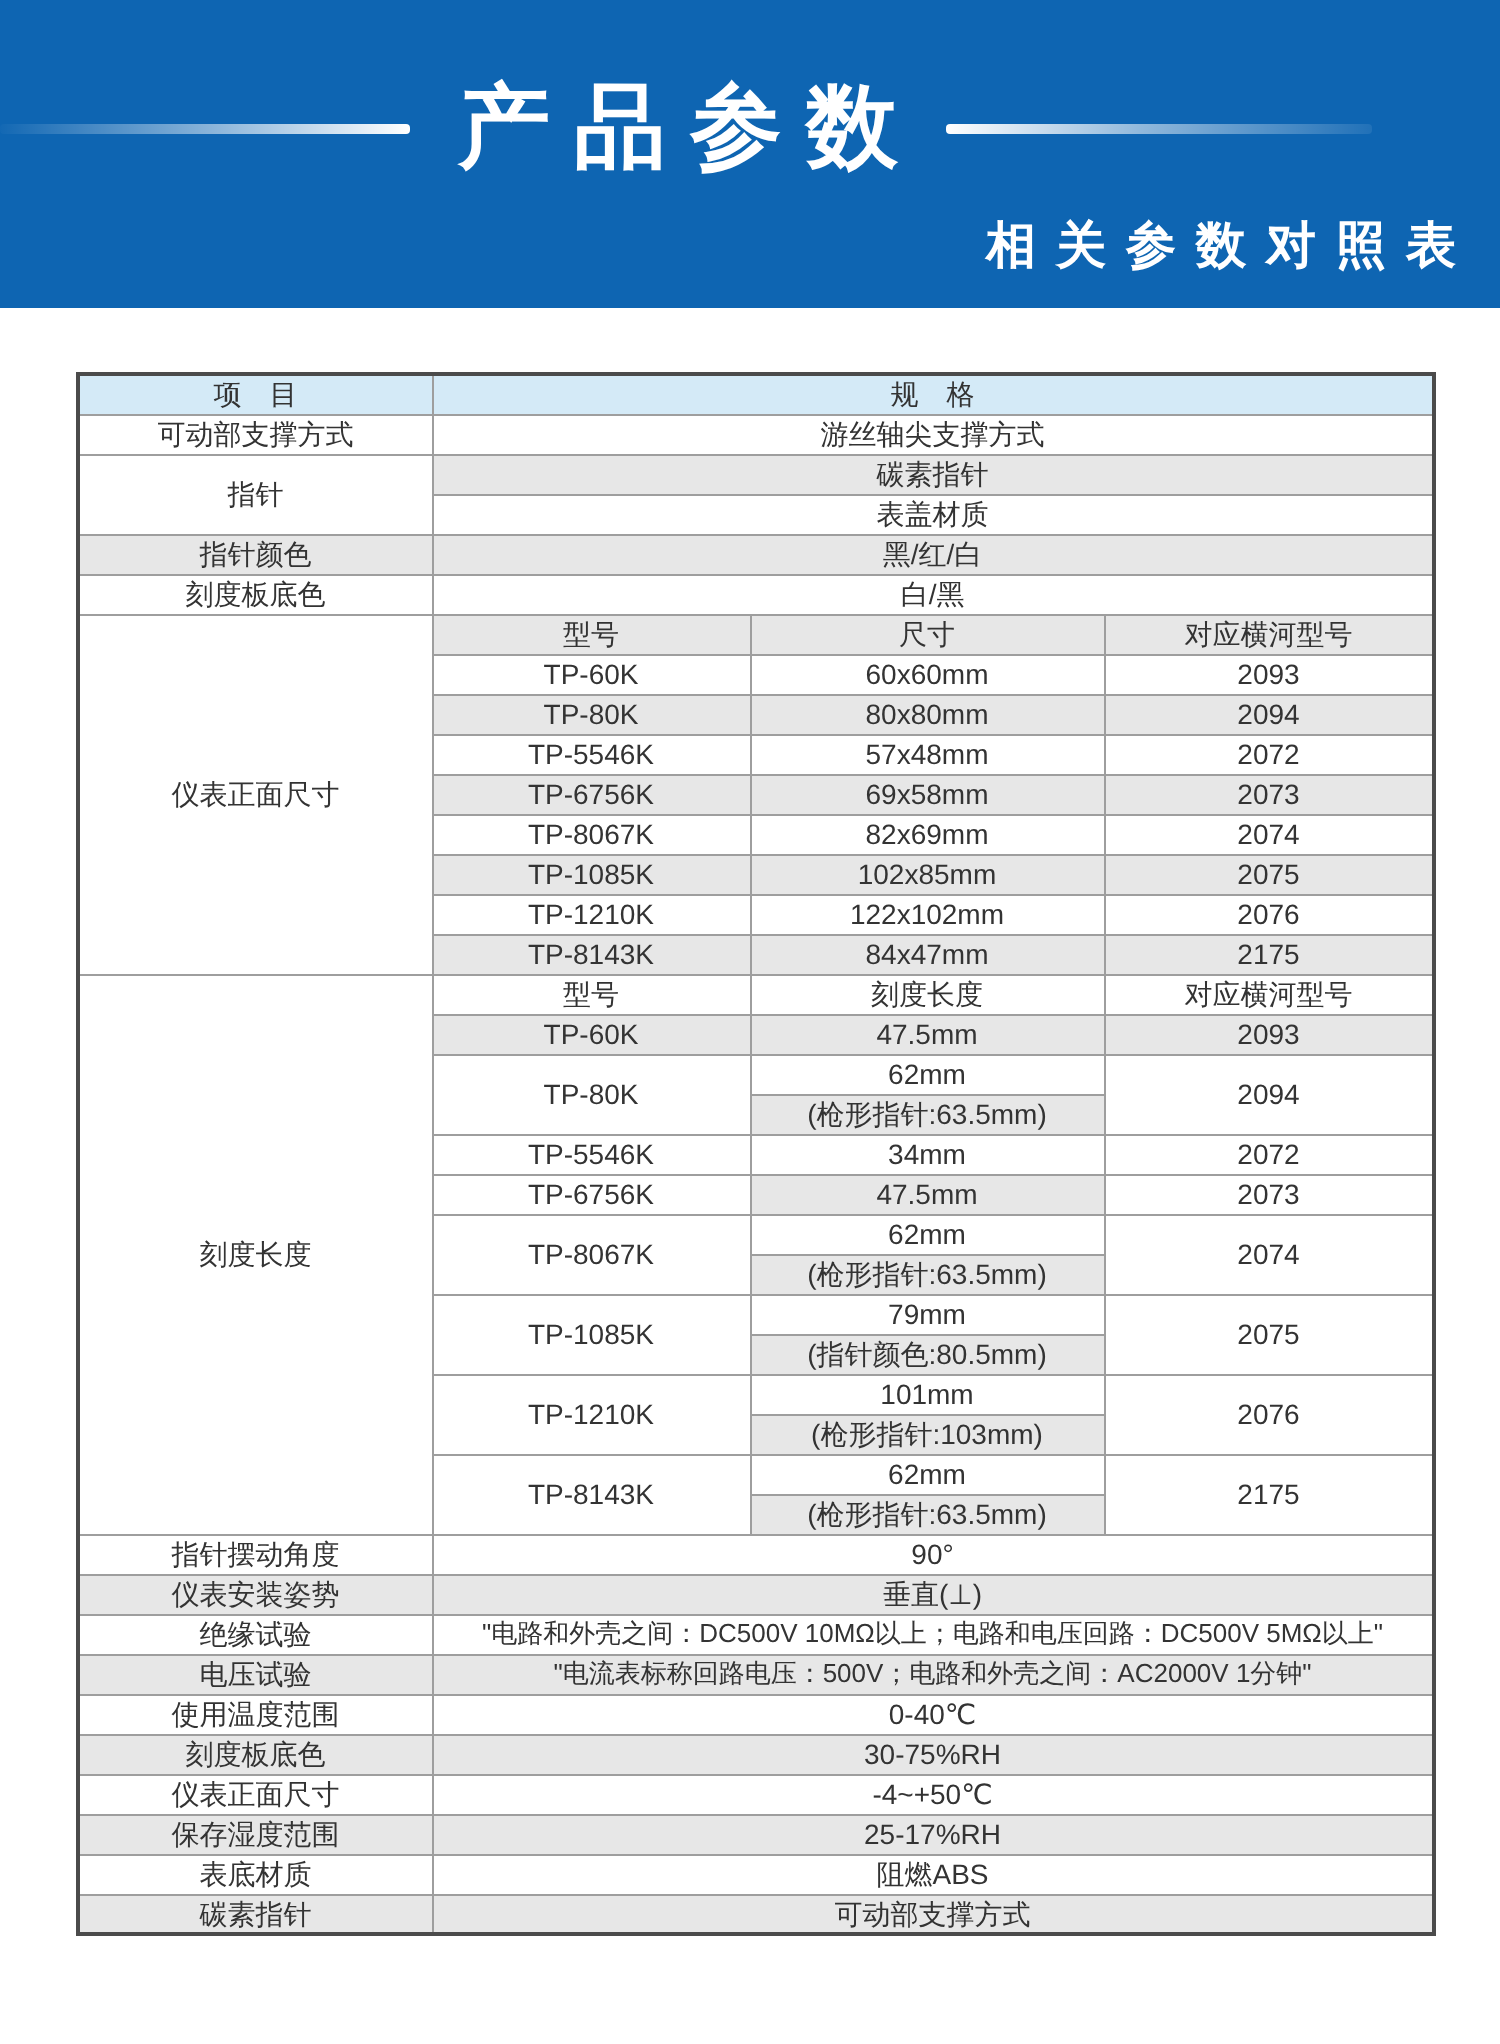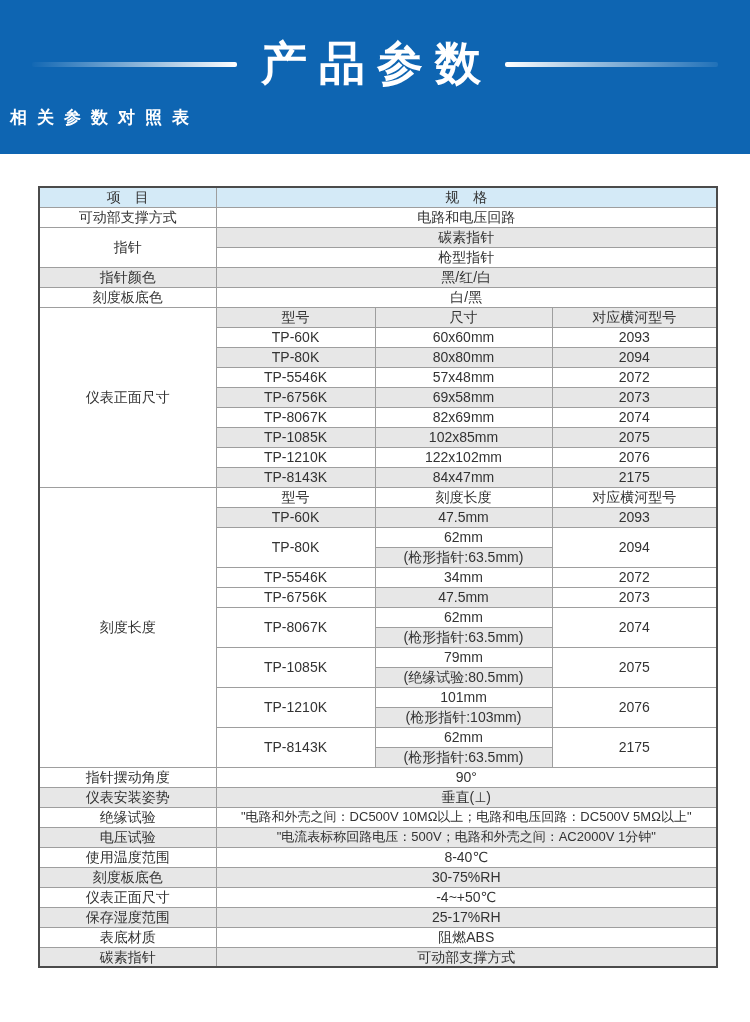--- a/index.html
+++ b/index.html
@@ -11,32 +11,32 @@
   *{box-sizing:border-box;}
   html,body{margin:0;padding:0;}
   body{
     width:750px;height:1022px;background:#ffffff;overflow:hidden;
     font-family:"Liberation Sans","DejaVu Sans",sans-serif;color:var(--text);
   }
   
   .banner{position:relative;width:750px;height:154px;background:var(--banner-blue);}
   .title-row{
     position:absolute;top:12px;left:0;right:0;height:104px;
-    display:flex;align-items:center;justify-content:center;gap:10px;
+    display:flex;align-items:center;gap:10px;
   }
   .banner-line{height:5px;border-radius:2px;}
   .banner-line.left{width:205px;background:linear-gradient(to right,rgba(255,255,255,0.02),rgba(255,255,255,0.55) 55%,#ffffff);}
   .banner-line.right{width:213px;background:linear-gradient(to right,#ffffff,rgba(255,255,255,0.55) 45%,rgba(255,255,255,0.08));}
   .page-title{
     color:#ffffff;font-size:46px;font-weight:bold;
     letter-spacing:12px;text-indent:12px;white-space:nowrap;margin:0 2px;
   }
   .page-subtitle{
-    position:absolute;top:106px;left:0;right:12px;text-align:left;
-    color:#ffffff;font-size:17px;font-weight:bold;letter-spacing:10px;text-indent:10px;white-space:nowrap;
+    position:absolute;top:106px;left:0;right:12px;text-align:right;
+    color:#ffffff;font-size:25px;font-weight:bold;letter-spacing:10px;text-indent:10px;white-space:nowrap;
   }
   
   .table-wrap{position:absolute;top:186px;left:38px;}
   table.spec{
     border-collapse:collapse;table-layout:fixed;width:678px;
     border:2px solid #4b4b4b;
   }
   td{
     border:1px solid #9e9e9e;
     height:20px;line-height:18px;padding:0 2px;
@@ -68,28 +68,28 @@
         <col style="width:177px">
         <col style="width:165px">
     </colgroup>
     <tbody>
         <tr>
           <td class="bg-b">项　目</td>
           <td colspan="3" class="bg-b">规　格</td>
         </tr>
         <tr>
           <td class="bg-w">可动部支撑方式</td>
-          <td colspan="3" class="bg-w">电路和电压回路</td>
+          <td colspan="3" class="bg-w">游丝轴尖支撑方式</td>
         </tr>
         <tr>
           <td rowspan="2" class="bg-w">指针</td>
           <td colspan="3" class="bg-g">碳素指针</td>
         </tr>
         <tr>
-          <td colspan="3" class="bg-w">枪型指针</td>
+          <td colspan="3" class="bg-w">表盖材质</td>
         </tr>
         <tr>
           <td class="bg-g">指针颜色</td>
           <td colspan="3" class="bg-g">黑/红/白</td>
         </tr>
         <tr>
           <td class="bg-w">刻度板底色</td>
           <td colspan="3" class="bg-w">白/黑</td>
         </tr>
         <tr>
@@ -174,21 +174,21 @@
         </tr>
         <tr>
           <td class="bg-g">(枪形指针:63.5mm)</td>
         </tr>
         <tr>
           <td rowspan="2" class="bg-w">TP-1085K</td>
           <td class="bg-w">79mm</td>
           <td rowspan="2" class="bg-w">2075</td>
         </tr>
         <tr>
-          <td class="bg-g">(绝缘试验:80.5mm)</td>
+          <td class="bg-g">(指针颜色:80.5mm)</td>
         </tr>
         <tr>
           <td rowspan="2" class="bg-w">TP-1210K</td>
           <td class="bg-w">101mm</td>
           <td rowspan="2" class="bg-w">2076</td>
         </tr>
         <tr>
           <td class="bg-g">(枪形指针:103mm)</td>
         </tr>
         <tr>
@@ -210,21 +210,21 @@
         <tr>
           <td class="bg-w">绝缘试验</td>
           <td colspan="3" class="bg-w sz-s">"电路和外壳之间：DC500V 10MΩ以上；电路和电压回路：DC500V 5MΩ以上"</td>
         </tr>
         <tr>
           <td class="bg-g">电压试验</td>
           <td colspan="3" class="bg-g sz-s">"电流表标称回路电压：500V；电路和外壳之间：AC2000V 1分钟"</td>
         </tr>
         <tr>
           <td class="bg-w">使用温度范围</td>
-          <td colspan="3" class="bg-w">8-40℃</td>
+          <td colspan="3" class="bg-w">0-40℃</td>
         </tr>
         <tr>
           <td class="bg-g">刻度板底色</td>
           <td colspan="3" class="bg-g">30-75%RH</td>
         </tr>
         <tr>
           <td class="bg-w">仪表正面尺寸</td>
           <td colspan="3" class="bg-w">-4~+50℃</td>
         </tr>
         <tr>

